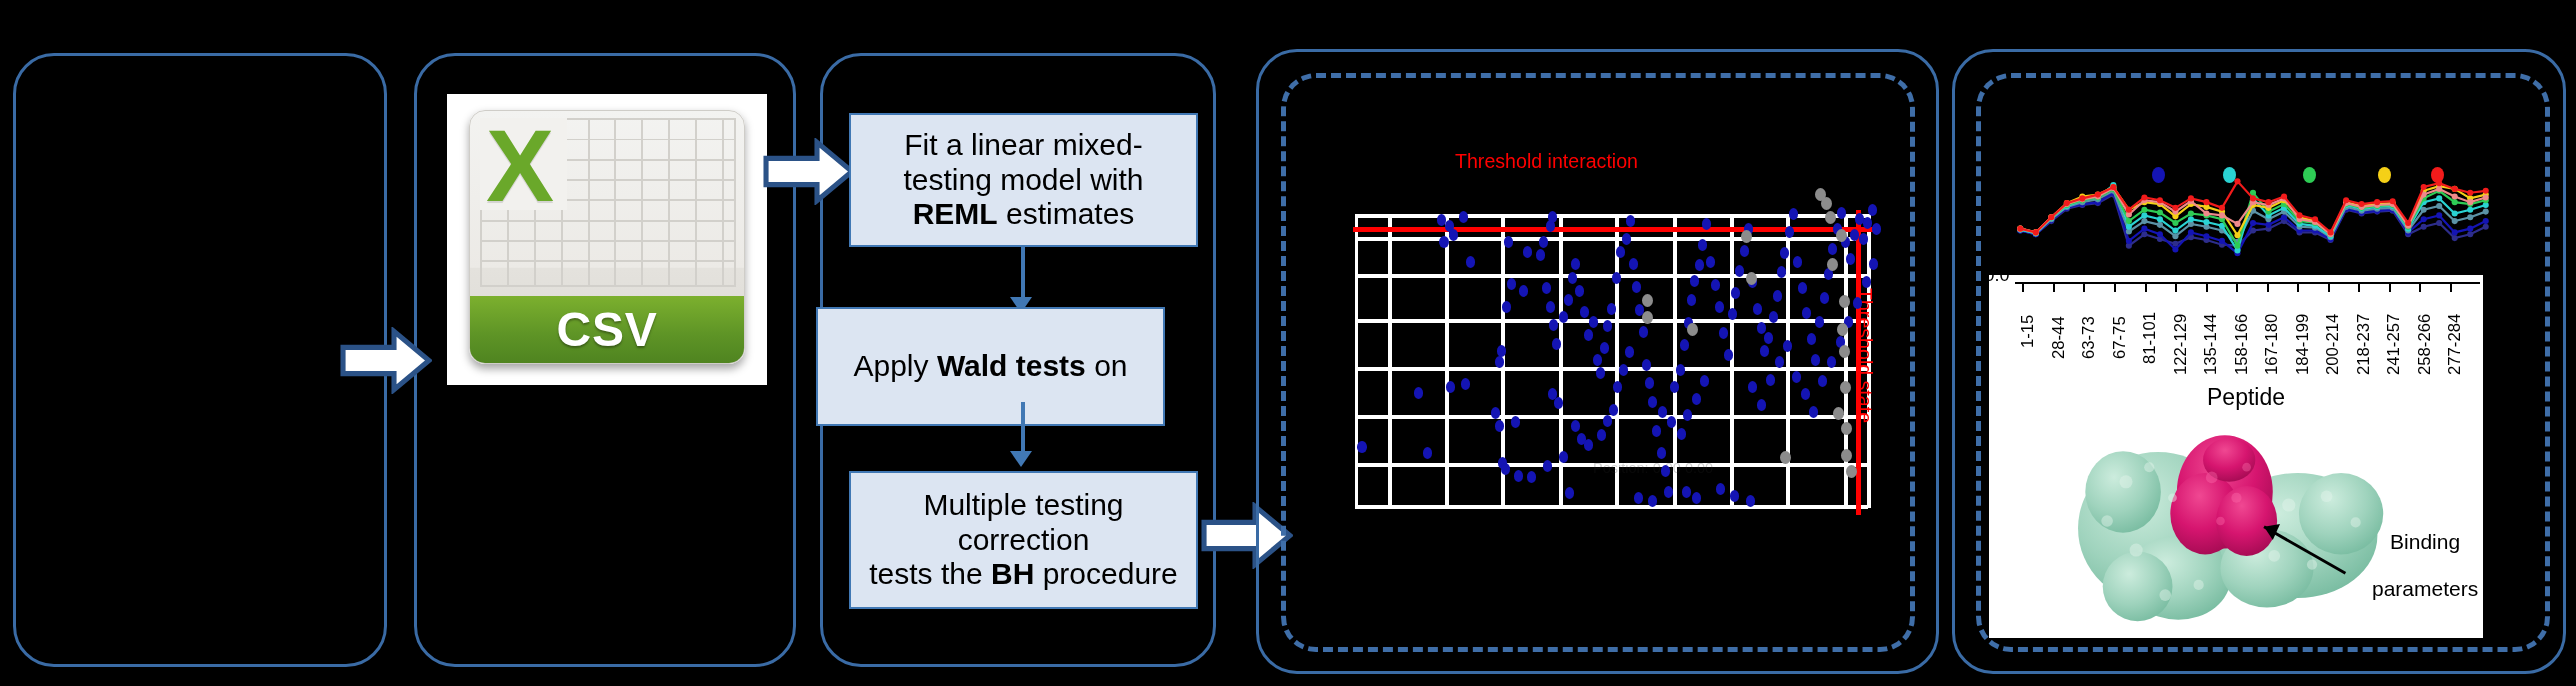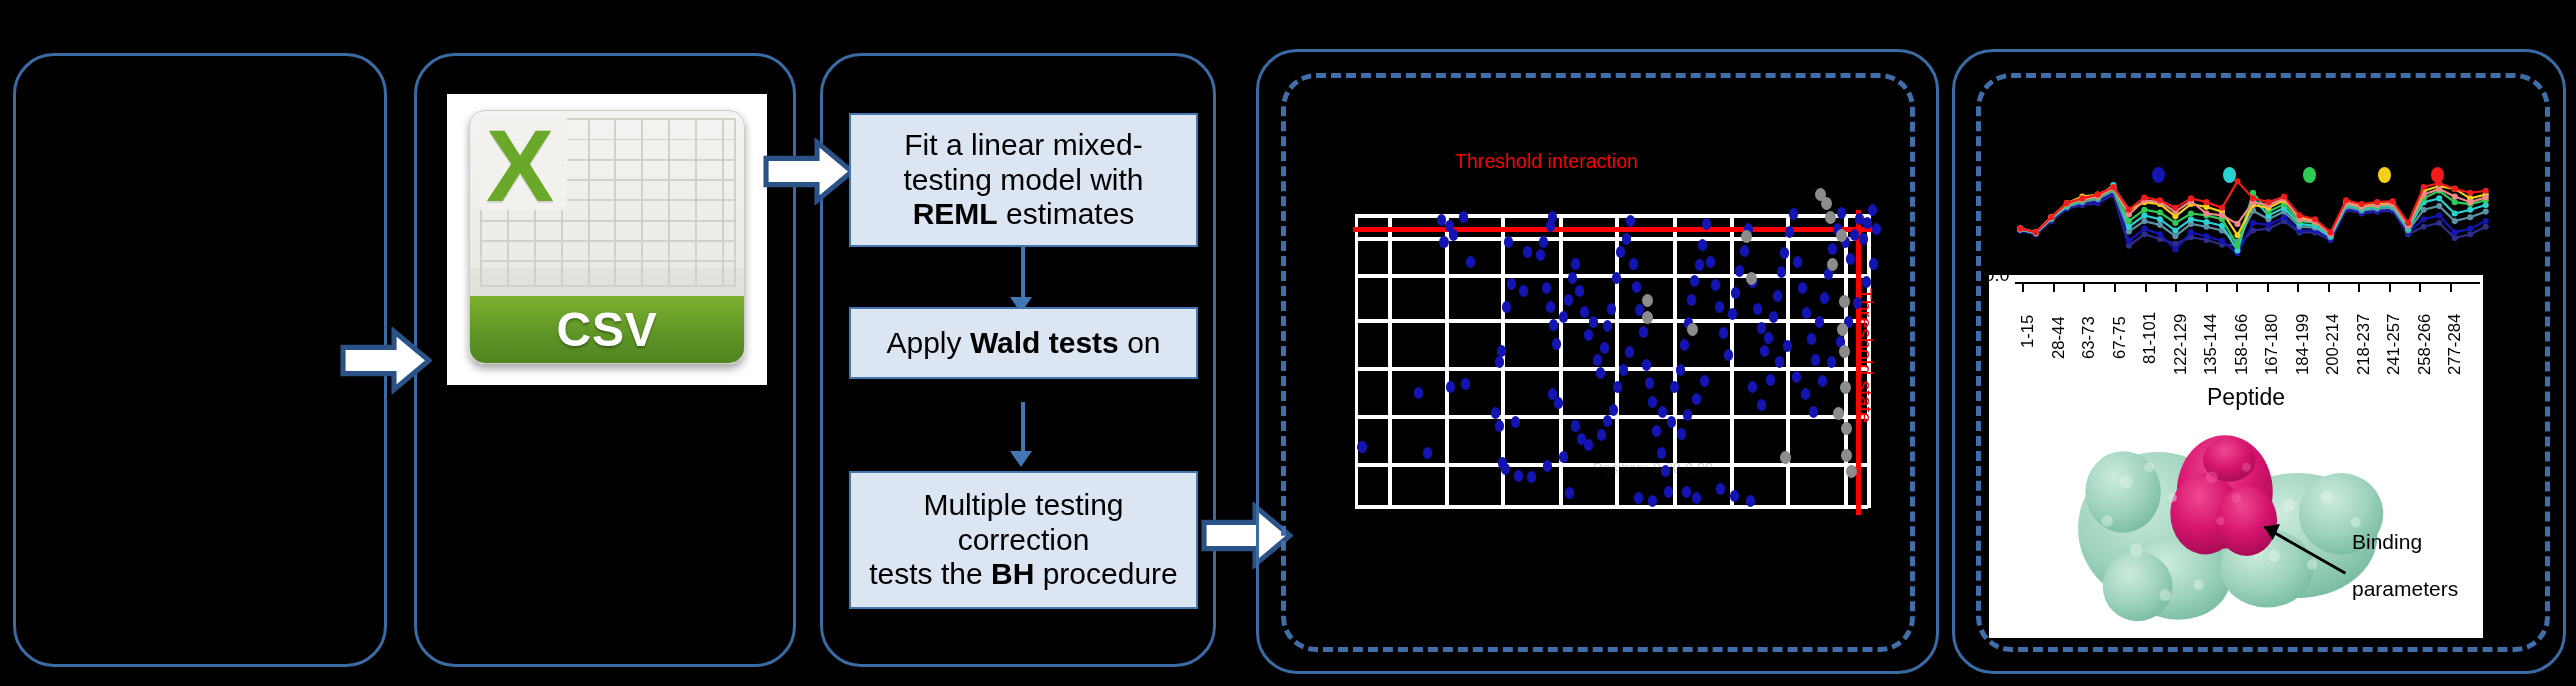--- a/index.html
+++ b/index.html
@@ -232,21 +232,21 @@
     <div class="inner">
       <span>Fit a linear mixed-</span><br>
       <span>testing model with</span><br>
       <b>REML</b><span> estimates</span>
     </div>
   </div>
 
   <div class="connector" style="left:1021px; top:247px; height:55px;"></div>
   <div class="connector-head" style="left:1010px; top:297px;"></div>
 
-  <div class="stepbox" style="left:849px; top:307px; width:349px; height:72px;">
+  <div class="stepbox" style="left:816px; top:307px; width:349px; height:119px;">
     <div class="inner">
       <span>Apply </span><b>Wald tests</b><span> on</span><br>
     </div>
   </div>
 
   <div class="connector" style="left:1021px; top:402px; height:55px;"></div>
   <div class="connector-head" style="left:1010px; top:451px;"></div>
 
   <div class="stepbox" style="left:849px; top:471px; width:349px; height:138px;">
     <div class="inner">
@@ -829,20 +829,20 @@
             <circle cx="248" cy="118" r="7"></circle>
           <circle cx="226" cy="150" r="6"></circle>
             <circle cx="262" cy="76" r="6"></circle>
         </g>
 
         <line x1="398" y1="222" x2="286" y2="158" stroke="#000" stroke-width="4"></line>
         <polygon points="286,158 308,154 298,176" fill="#000"></polygon>
       </svg>
     </div>
 
-    <div class="callout" style="left:363px; top:231px;">
+    <div class="callout" style="left:383px; top:231px;text-align:center;">
       <span>Binding</span><br>
       <span>parameters</span>
     </div>
   </div>
 
 </div>
 
 
 </body></html>

